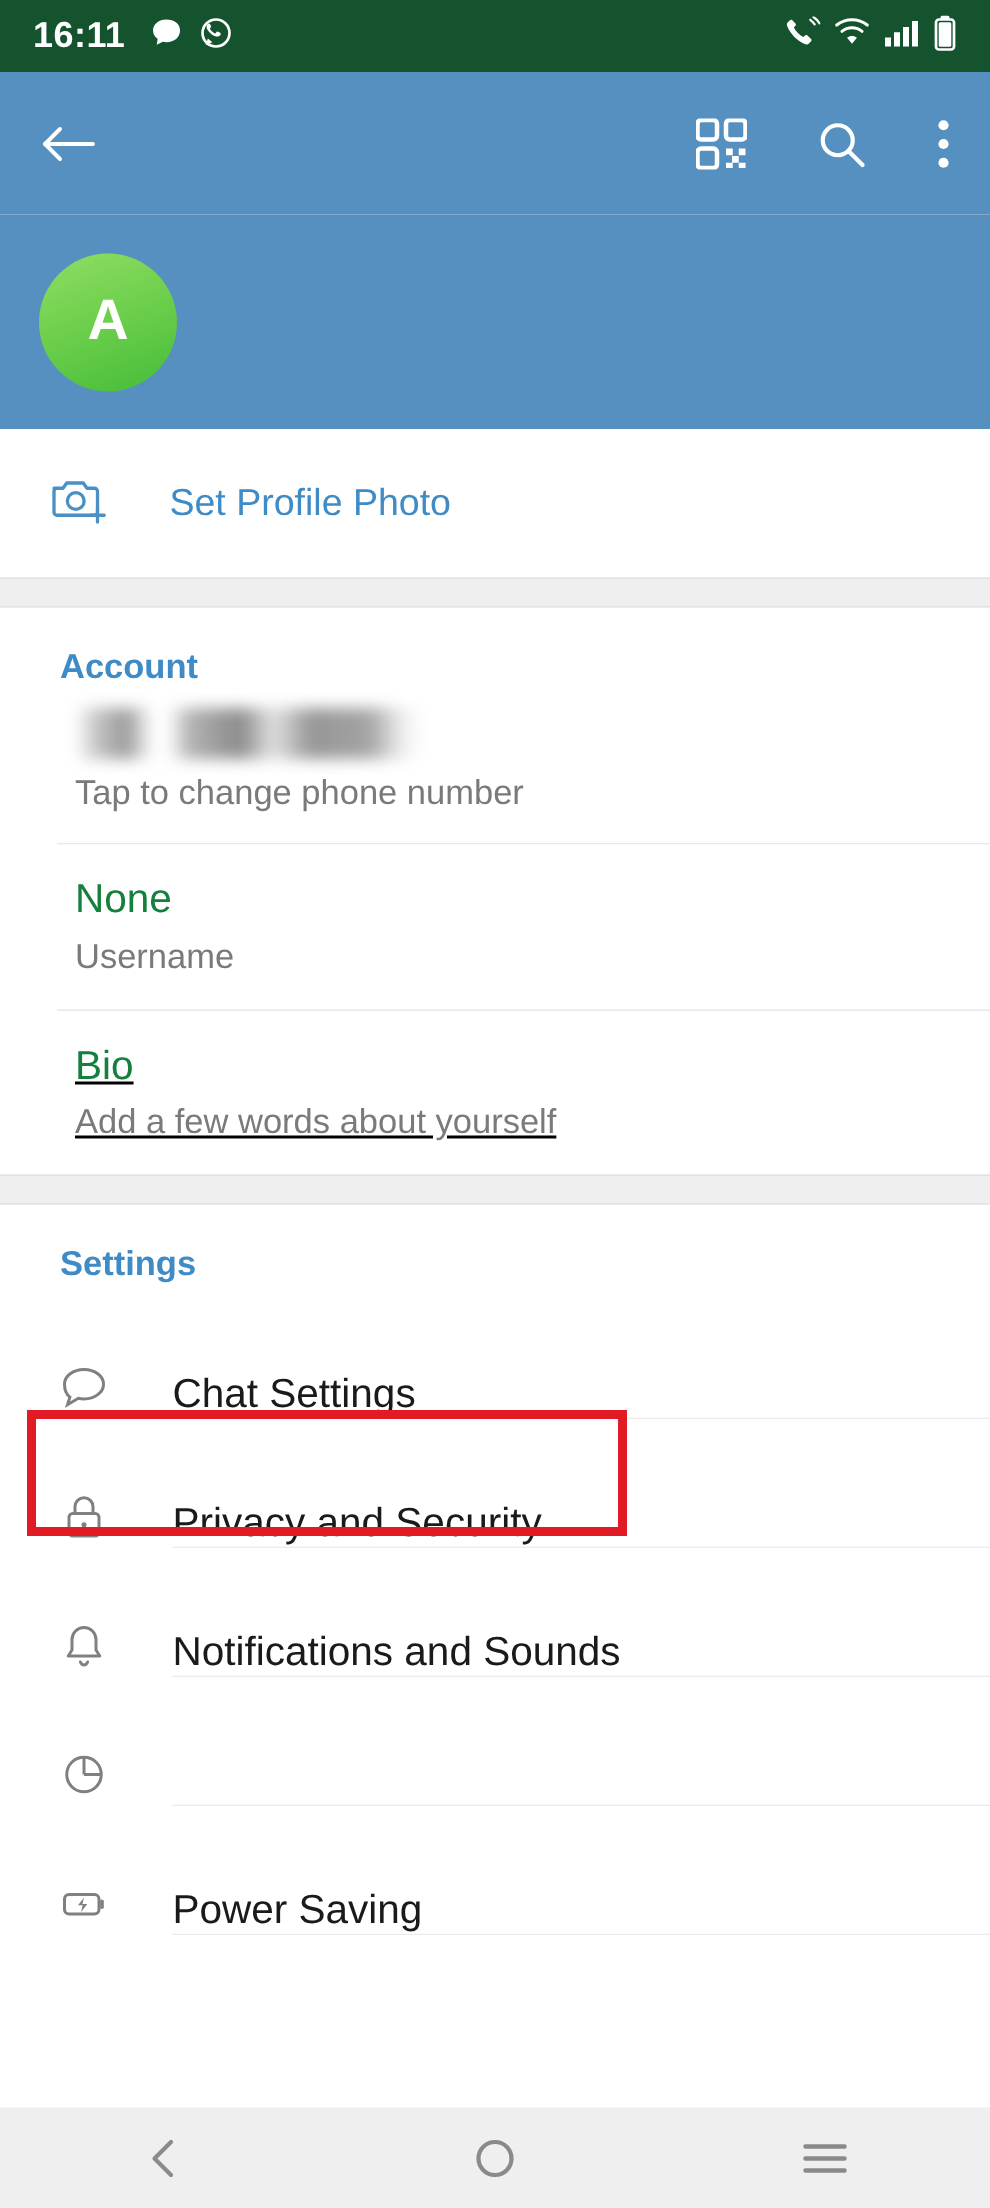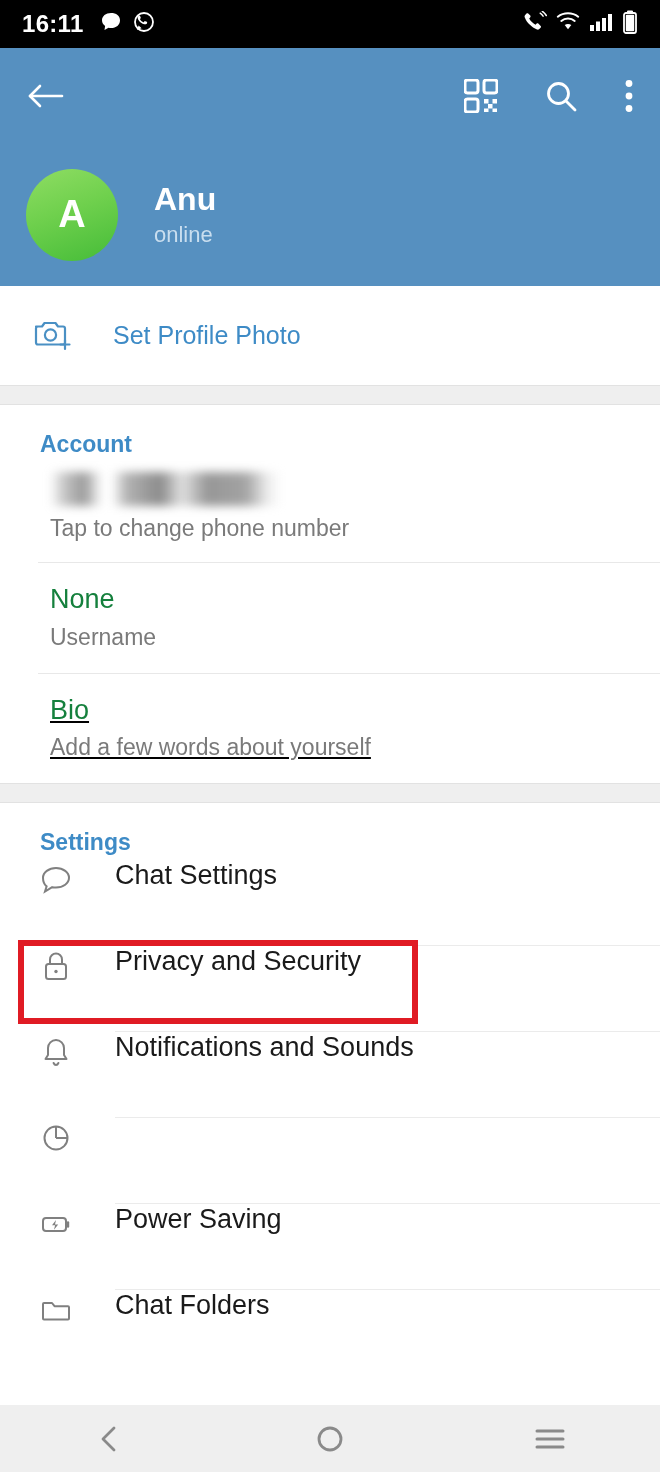--- a/index.html
+++ b/index.html
@@ -6,21 +6,21 @@
   html, body {
     width:660px; height:1472px;
     font-family:"Liberation Sans", sans-serif;
     background:#ffffff;
     overflow:hidden;
   }
   .screen { position:relative; width:660px; height:1472px; background:#ffffff; }
 
   
   .statusbar {
-    height:48px; background:#000000;
+    height:48px; background:#14532d;
     display:flex; align-items:center; padding:0 22px;
   }
   .sb-time { color:#ffffff; font-size:24px; font-weight:bold; letter-spacing:.3px; }
   .sb-left-icons { display:flex; align-items:center; gap:11px; margin-left:16px; }
   .sb-right { margin-left:auto; display:flex; align-items:center; gap:9px; }
   .sb-icon { display:block; }
 
   
   .toolbar {
     height:95px; background:#5690C0;
@@ -84,21 +84,21 @@
       rgba(125,125,125,.7) 196px,
       rgba(200,200,200,.3) 218px,
       rgba(255,255,255,0) 232px);
     filter:blur(5px);
     border-radius:2px;
     vertical-align:middle;
   }
 
   
   .setting-row {
-    height:85px; display:flex; align-items:flex-start;
+    height:85px; display:flex; align-items:flex-end;
     padding:0 0 0 30px; background:#ffffff; cursor:pointer;
     position:relative;
   }
   .setting-icon { width:52px; display:flex; align-items:center; justify-content:center; flex:0 0 auto; }
   .setting-label { font-size:27px; color:#1A1A1A; margin-left:33px; }
   .setting-sep { height:1px; background:#EBEBEB; margin-left:115px; }
 
   
   .highlight-box {
     position:absolute; left:18px; top:940px; width:400px; height:84px;
@@ -206,24 +206,20 @@
           <circle cx="5" cy="29.5" r="3.4" fill="#ffffff"></circle>
         </svg>
       </span>
     </span>
   </div>
 
   <div class="profile">
     <div class="avatar">
       <span>A</span>
     </div>
-    <div class="profile-text">
-      <div class="profile-name">Anu</div>
-      <div class="profile-status">online</div>
-    </div>
   </div>
 
   <div class="photo-row">
     <span>
       <svg width="38" height="34" viewBox="0 0 38 34">
         <path d="M2 9.5h6l2.5-3.5h11L24 9.5h5c1.1 0 2 .9 2 2v14c0 1.1-.9 2-2 2H4c-1.1 0-2-.9-2-2v-14c0-1.1.9-2 2-2z" fill="none" stroke="#4A90C4" stroke-width="2.2" stroke-linejoin="round"></path>
         <circle cx="16.5" cy="18" r="5.6" fill="none" stroke="#4A90C4" stroke-width="2.2"></circle>
         <path d="M31 23v9M26.5 27.5h9" stroke="#4A90C4" stroke-width="2.2" stroke-linecap="round"></path>
       </svg>
     </span>

